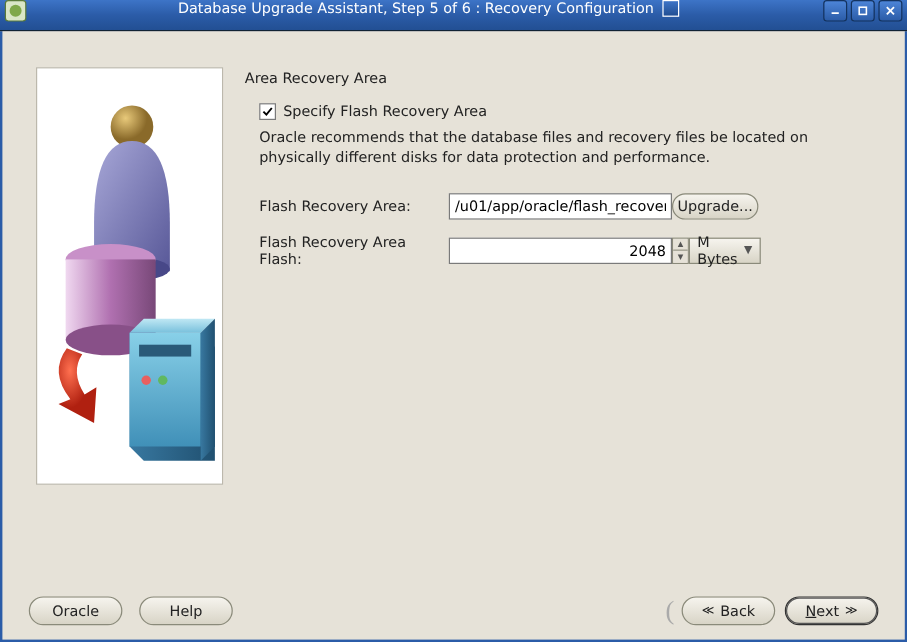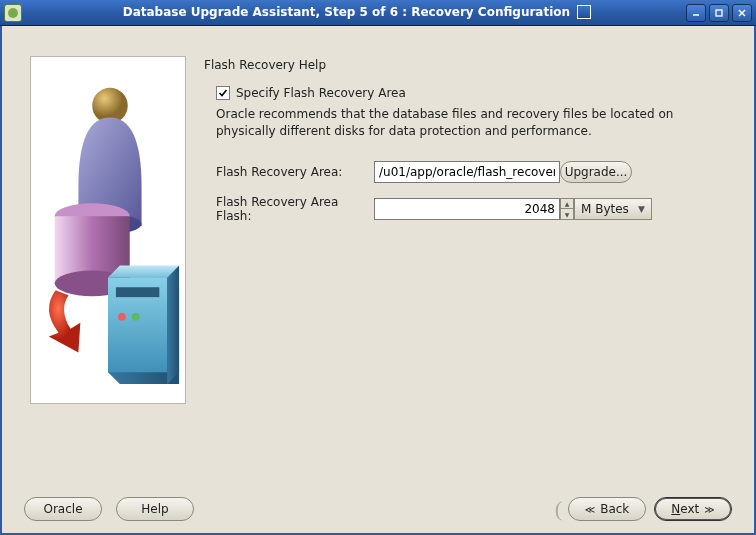--- a/index.html
+++ b/index.html
@@ -2,21 +2,21 @@
 <html><head>
 <meta charset="utf-8">
 <style>
   * { box-sizing: border-box; margin: 0; padding: 0; font-family: "Lucida Sans", "DejaVu Sans", sans-serif; }
   body { background: #fff; width: 756px; height: 535px; overflow: hidden; }
 
   
   .titlebar {
     height: 26px;
     background: linear-gradient(to bottom, #3d74c7 0%, #2b5ca8 50%, #224f93 100%);
-    display: flex; align-items: center; color: #fff; font-weight: bold;
+    display: flex; align-items: flex-start; color: #fff; font-weight: normal;
     font-size: 12px; padding: 0 4px; position: relative;
     border-bottom: 1px solid #123;
   }
   .titleicon {
     width: 18px; height: 18px; background: #d9e6c7; border: 1px solid #5a7a3a;
     border-radius: 3px; margin-right: 6px; display:flex;align-items:center;justify-content:center;
   }
   .titleicon-inner { width:10px;height:10px;background:#7fa84a;border-radius:50%; }
   .titletext { flex: 1; text-align: center; }
   .titletext-extra {
@@ -78,21 +78,21 @@
     width:14px;height:22px;display:flex;flex-direction:column;
     border:1px solid #8a8a7a;
   }
   .spinner div {
     flex:1;background:#e6e2d8;display:flex;align-items:center;justify-content:center;
     font-size:6px;color:#555;
   }
   .spinner div:first-child { border-bottom:1px solid #8a8a7a; }
 
   .dropdown {
-    width:78px;height:22px;border:1px solid #8a8a7a;
+    width:60px;height:22px;border:1px solid #8a8a7a;
     background:linear-gradient(#f6f4ee,#d8d4c6);
     display:flex;align-items:center;padding:0 6px;font-size:12px;
     justify-content:space-between;
   }
   .dropdown .arrow { font-size:9px;color:#555; }
 
   
   .bottom-row {
     height:48px; padding:0 22px; display:flex; align-items:center;
   }
@@ -195,21 +195,21 @@
         <polygon points="78,222 90,210 150,210 138,222" fill="url(#gBoxTop)"></polygon>
         <polygon points="138,222 150,210 150,318 138,330" fill="url(#gBoxSide)"></polygon>
 
         <rect x="86" y="232" width="44" height="10" fill="#2a5a78"></rect>
         <circle cx="92" cy="262" r="4" fill="#e86060"></circle>
         <circle cx="106" cy="262" r="4" fill="#60b860"></circle>
       </svg>
     </div>
 
     <div class="form-area">
-      <div class="section-title">Flash Recovery Help</div>
+      <div class="section-title">Area Recovery Area</div>
 
       <div class="form-body">
         <div class="checkbox-row">
           <div class="checkbox">
             <svg width="10" height="10" viewBox="0 0 10 10">
                 <polyline points="1.5,5 4,7.5 8.5,2" fill="none" stroke="#000" stroke-width="1.6"></polyline>
               </svg>
           </div>
           <span>Specify Flash Recovery Area</span>
         </div>

